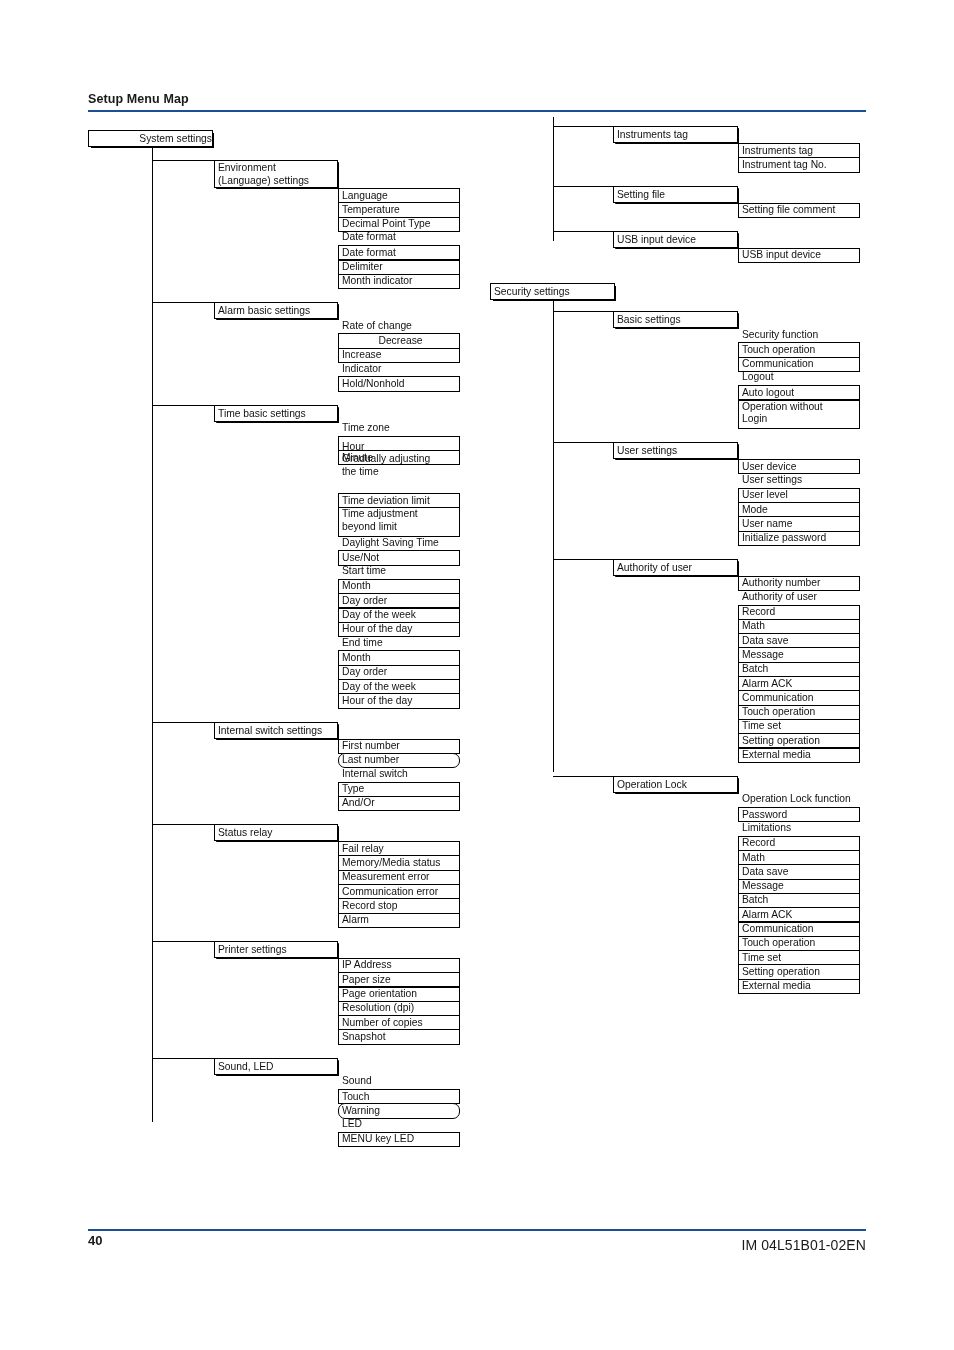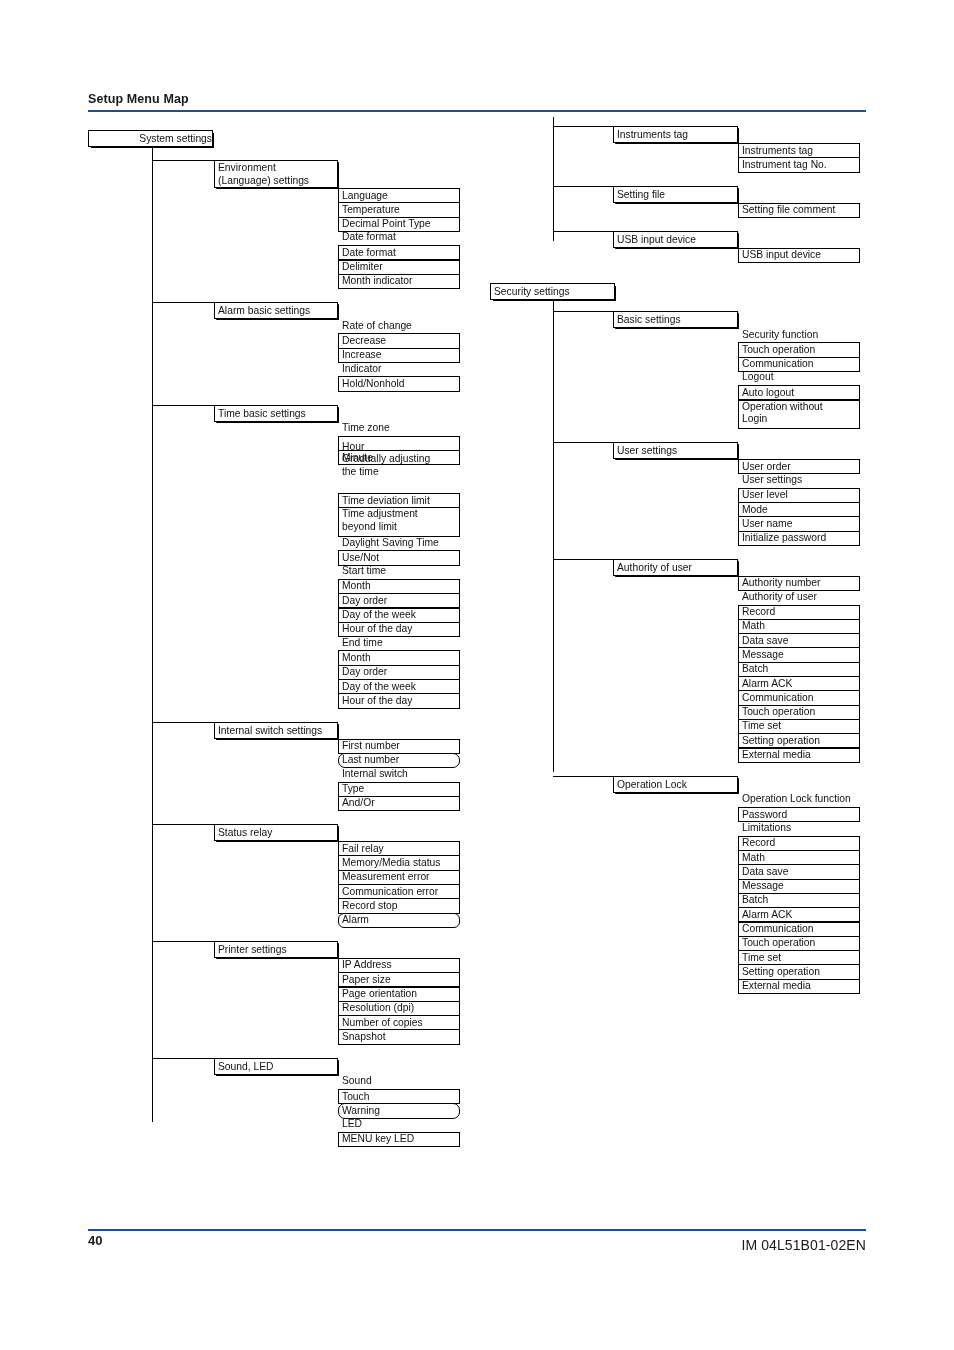--- a/index.html
+++ b/index.html
@@ -99,21 +99,21 @@
       <div class="leaf" style="left: 338px; top: 188px; width: 122px; height: 15.3px; padding-top: 0.5px;">Language</div>
       <div class="leaf" style="left: 338px; top: 202.3px; width: 122px; height: 15.3px; padding-top: 0.5px;">Temperature</div>
       <div class="leaf" style="left: 338px; top: 216.6px; width: 122px; height: 15.3px; padding-top: 0.5px;">Decimal Point Type</div>
       <div class="caption" style="left: 338px; top: 230.9px; width: 122px; height: 15.3px; padding-top: 0.5px;">Date format</div>
       <div class="leaf" style="left: 338px; top: 245.2px; width: 122px; height: 15.3px; padding-top: 0.5px;">Date format</div>
       <div class="leaf" style="left: 338px; top: 259.5px; width: 122px; height: 15.3px; padding-top: 0.5px;">Delimiter</div>
       <div class="leaf" style="left: 338px; top: 273.8px; width: 122px; height: 15.3px; padding-top: 0.5px;">Month indicator</div>
       <div class="hline" style="left: 152px; top: 302.1px; width: 63px;"></div>
       <div class="node l2" style="left: 214px; top: 302.1px; width: 124px; height: 17px; line-height: 12.6px; padding-top: 2px;">Alarm basic settings</div>
       <div class="caption" style="left: 338px; top: 319.1px; width: 122px; height: 15.3px; padding-top: 0.5px;">Rate of change</div>
-      <div class="leaf" style="left: 338px; top: 333.4px; width: 122px; height: 16px; padding-top: 0.5px;">Decrease</div>
+      <div class="leaf" style="left: 338px; top: 333.4px; width: 122px; height: 16px; padding-top: 0.5px; text-align: center;">Decrease</div>
       <div class="leaf" style="left: 338px; top: 347.7px; width: 122px; height: 15.3px; padding-top: 0.5px;">Increase</div>
       <div class="caption" style="left: 338px; top: 362px; width: 122px; height: 15.3px; padding-top: 0.5px;">Indicator</div>
       <div class="leaf" style="left: 338px; top: 376.3px; width: 122px; height: 15.3px; padding-top: 0.5px;">Hold/Nonhold</div>
       <div class="hline" style="left: 152px; top: 404.6px; width: 63px;"></div>
       <div class="node l2" style="left: 214px; top: 404.6px; width: 124px; height: 17px; line-height: 12.6px; padding-top: 2px;">Time basic settings</div>
       <div class="caption" style="left: 338px; top: 421.6px; width: 122px; height: 15.3px; padding-top: 0.5px;">Time zone</div>
       <div class="leaf" style="left: 338px; top: 435.9px; width: 122px; height: 15.3px; padding-top: 4px;">Hour</div>
       <div class="leaf" style="left: 338px; top: 450.2px; width: 122px; height: 15.3px; padding-top: 0.5px;">Minute</div>
       <div class="caption" style="left: 338px; top: 453px; width: 122px; height: 29.6px; padding-top: 0px;">Gradually adjusting
 the time</div>
@@ -139,21 +139,21 @@
       <div class="caption" style="left: 338px; top: 767.2px; width: 122px; height: 15.3px; padding-top: 0.5px;">Internal switch</div>
       <div class="leaf" style="left: 338px; top: 781.5px; width: 122px; height: 15.3px; padding-top: 0.5px;">Type</div>
       <div class="leaf" style="left: 338px; top: 795.8px; width: 122px; height: 15.3px; padding-top: 0.5px;">And/Or</div>
       <div class="hline" style="left: 152px; top: 824.1px; width: 63px;"></div>
       <div class="node l2" style="left: 214px; top: 824.1px; width: 124px; height: 17px; line-height: 12.6px; padding-top: 2px;">Status relay</div>
       <div class="leaf" style="left: 338px; top: 841.1px; width: 122px; height: 15.3px; padding-top: 0.5px;">Fail relay</div>
       <div class="leaf" style="left: 338px; top: 855.4px; width: 122px; height: 15.3px; padding-top: 0.5px;">Memory/Media status</div>
       <div class="leaf" style="left: 338px; top: 869.7px; width: 122px; height: 15.3px; padding-top: 0.5px;">Measurement error</div>
       <div class="leaf" style="left: 338px; top: 884px; width: 122px; height: 15.3px; padding-top: 0.5px;">Communication error</div>
       <div class="leaf" style="left: 338px; top: 898.3px; width: 122px; height: 15.3px; padding-top: 0.5px;">Record stop</div>
-      <div class="leaf" style="left: 338px; top: 912.6px; width: 122px; height: 15.3px; padding-top: 0.5px; border-radius: 6px;">Alarm</div>
+      <div class="leaf" style="left: 338px; top: 912.6px; width: 122px; height: 15.3px; padding-top: 0.5px;">Alarm</div>
       <div class="hline" style="left: 152px; top: 940.9px; width: 63px;"></div>
       <div class="node l2" style="left: 214px; top: 940.9px; width: 124px; height: 17px; line-height: 12.6px; padding-top: 2px;">Printer settings</div>
       <div class="leaf" style="left: 338px; top: 957.9px; width: 122px; height: 15.3px; padding-top: 0.5px;">IP Address</div>
       <div class="leaf" style="left: 338px; top: 972.2px; width: 122px; height: 15.3px; padding-top: 0.5px;">Paper size</div>
       <div class="leaf" style="left: 338px; top: 986.5px; width: 122px; height: 15.3px; padding-top: 0.5px;">Page orientation</div>
       <div class="leaf" style="left: 338px; top: 1000.8px; width: 122px; height: 15.3px; padding-top: 0.5px;">Resolution (dpi)</div>
       <div class="leaf" style="left: 338px; top: 1015.1px; width: 122px; height: 15.3px; padding-top: 0.5px;">Number of copies</div>
       <div class="leaf" style="left: 338px; top: 1029.4px; width: 122px; height: 15.3px; padding-top: 0.5px;">Snapshot</div>
       <div class="hline" style="left: 152px; top: 1057.7px; width: 63px;"></div>
       <div class="node l2" style="left: 214px; top: 1057.7px; width: 124px; height: 17px; line-height: 12.6px; padding-top: 2px;">Sound, LED</div>
@@ -179,21 +179,21 @@
       <div class="node l2" style="left: 613px; top: 311px; width: 125px; height: 17px; line-height: 12.6px; padding-top: 2px;">Basic settings</div>
       <div class="caption" style="left: 738px; top: 328px; width: 122px; height: 15.3px; padding-top: 0.5px;">Security function</div>
       <div class="leaf" style="left: 738px; top: 342.3px; width: 122px; height: 15.3px; padding-top: 0.5px;">Touch operation</div>
       <div class="leaf" style="left: 738px; top: 356.6px; width: 122px; height: 15.3px; padding-top: 0.5px;">Communication</div>
       <div class="caption" style="left: 738px; top: 370.9px; width: 122px; height: 15.3px; padding-top: 0.5px;">Logout</div>
       <div class="leaf" style="left: 738px; top: 385.2px; width: 122px; height: 15.3px; padding-top: 0.5px;">Auto logout</div>
       <div class="leaf" style="left: 738px; top: 399.5px; width: 122px; height: 29.6px; padding-top: 0px;">Operation without
 Login</div>
       <div class="hline" style="left: 553px; top: 442.1px; width: 61px;"></div>
       <div class="node l2" style="left: 613px; top: 442.1px; width: 125px; height: 17px; line-height: 12.6px; padding-top: 2px;">User settings</div>
-      <div class="leaf" style="left: 738px; top: 459.1px; width: 122px; height: 15.3px; padding-top: 0.5px;">User order</div>
+      <div class="leaf" style="left: 738px; top: 459.1px; width: 122px; height: 15.3px; padding-top: 0.5px;">User device</div>
       <div class="caption" style="left: 738px; top: 473.4px; width: 122px; height: 15.3px; padding-top: 0.5px;">User settings</div>
       <div class="leaf" style="left: 738px; top: 487.7px; width: 122px; height: 15.3px; padding-top: 0.5px;">User level</div>
       <div class="leaf" style="left: 738px; top: 502px; width: 122px; height: 15.3px; padding-top: 0.5px;">Mode</div>
       <div class="leaf" style="left: 738px; top: 516.3px; width: 122px; height: 15.3px; padding-top: 0.5px;">User name</div>
       <div class="leaf" style="left: 738px; top: 530.6px; width: 122px; height: 15.3px; padding-top: 0.5px;">Initialize password</div>
       <div class="hline" style="left: 553px; top: 558.9px; width: 61px;"></div>
       <div class="node l2" style="left: 613px; top: 558.9px; width: 125px; height: 17px; line-height: 12.6px; padding-top: 2px;">Authority of user</div>
       <div class="leaf" style="left: 738px; top: 575.9px; width: 122px; height: 15.3px; padding-top: 0.5px;">Authority number</div>
       <div class="caption" style="left: 738px; top: 590.2px; width: 122px; height: 15.3px; padding-top: 0.5px;">Authority of user</div>
       <div class="leaf" style="left: 738px; top: 604.5px; width: 122px; height: 15.3px; padding-top: 0.5px;">Record</div>

